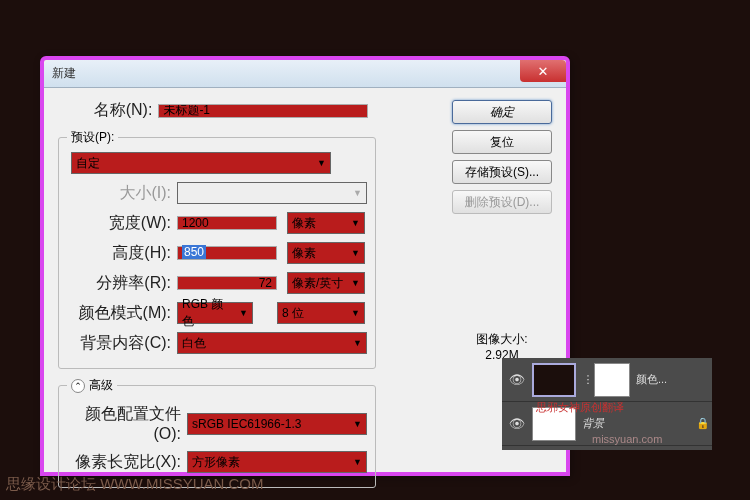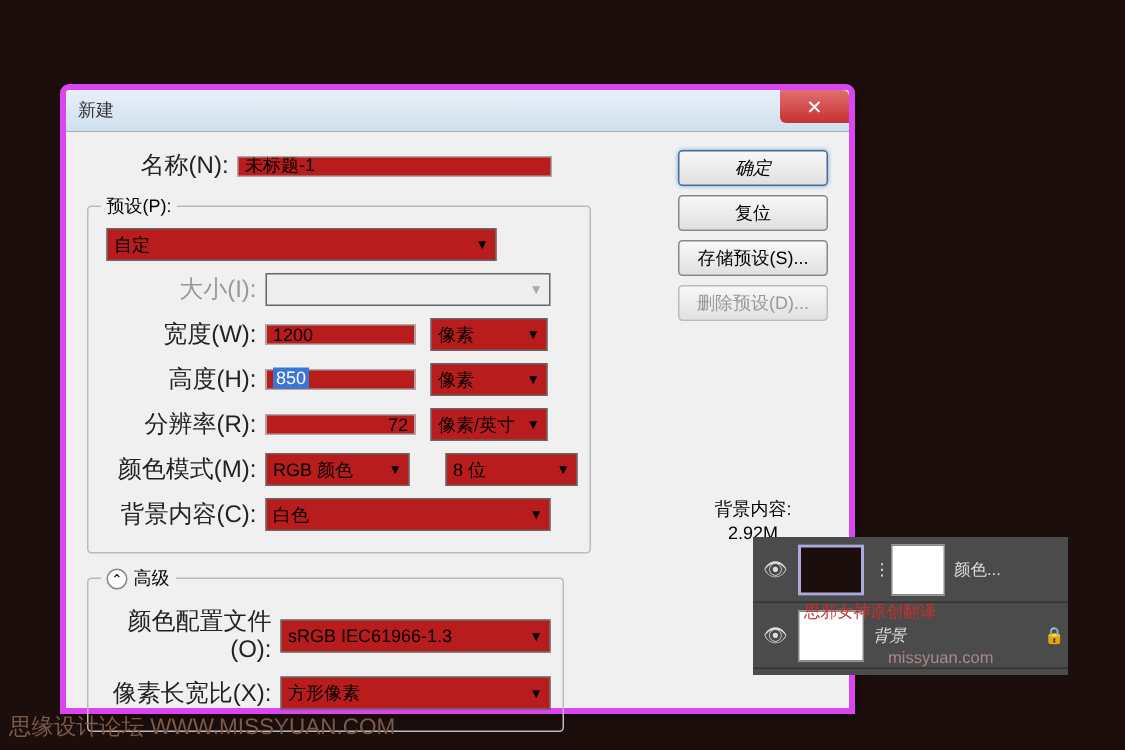--- a/index.html
+++ b/index.html
@@ -89,21 +89,21 @@
         <div class="row">
           <div class="label">分辨率(R):</div>
           <input class="input" style="width: 100px; text-align: right;" value="72">
           <div class="select" style="width:78px;margin-left:10px">
               <span>像素/英寸</span>
               <span class="caret">▼</span>
             </div>
         </div>
         <div class="row">
           <div class="label">颜色模式(M):</div>
-          <div class="select" style="width:96px">
+          <div class="select" style="width:76px">
               <span>RGB 颜色</span>
               <span class="caret">▼</span>
             </div>
           <div class="select" style="width:88px;margin-left:24px">
               <span>8 位</span>
               <span class="caret">▼</span>
             </div>
         </div>
         <div class="row">
           <div class="label">背景内容(C):</div>
@@ -137,21 +137,21 @@
     </div>
 
     <div class="right-col">
       <div class="btn primary">确定</div>
       <div class="btn">复位</div>
       <div class="btn">存储预设(S)...</div>
       <div class="btn disabled">删除预设(D)...</div>
     </div>
 
     <div class="imgsize">
-      <div>背景内容:</div>
+      <div>图像大小:</div>
       <div>2.92M</div>
     </div>
   </div>
 </div>
 
 <div class="layers">
   <div class="layer-row">
     <div class="eye">👁</div>
     <div class="thumb bd" style="background:#1b0e0c"></div>
     <div style="width:12px;text-align:center">⋮</div>

